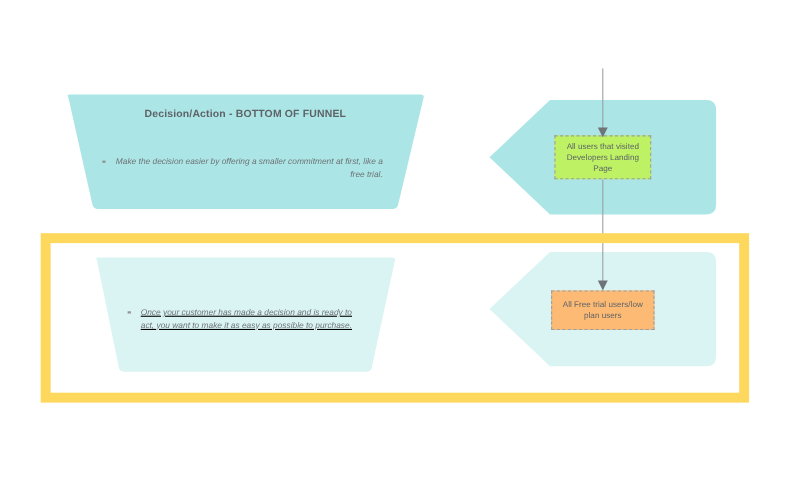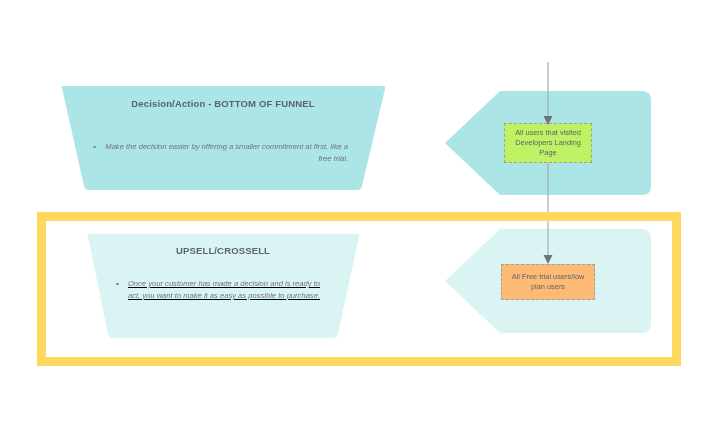--- a/index.html
+++ b/index.html
@@ -157,21 +157,20 @@
     <polygon points="3.5,54 12.5,54 8,63" fill="#6f7479"></polygon>
   </svg>
 
   <div class="stage" id="stage-1" style="left:82px; top:232px; width:282px; height:108px;">
 
     <svg class="shape" viewBox="0 0 282 108" preserveAspectRatio="none">
       <path d="M6,4 Q4,2 8,2 L274,2 Q278,2 277,5 L256,102 Q255,106 251,106 L31,106 Q27,106 26,102 Z" fill="#daf3f3"></path>
     </svg>
 
     <div class="content">
-      <div class="stage-title" style="top:13px;">UPSELL/CROSSELL</div>
       <ul class="stage-bullets" style="left:33px; top:46px; width:205px;text-decoration:underline;">
         <li>Once your customer has made a decision and is ready to act, you want to make it as easy as possible to purchase.</li>
       </ul>
     </div>
   </div>
 
   <div class="audience" id="audience-1" style="left:444px; top:228px; width:208px; height:106px;">
 
     <svg class="shape" viewBox="0 0 208 106" preserveAspectRatio="none">
       <path d="M56,1 L198,1 Q207,1 207,10 L207,96 Q207,105 198,105 L56,105 L1,53 Z" fill="#daf3f3"></path>

